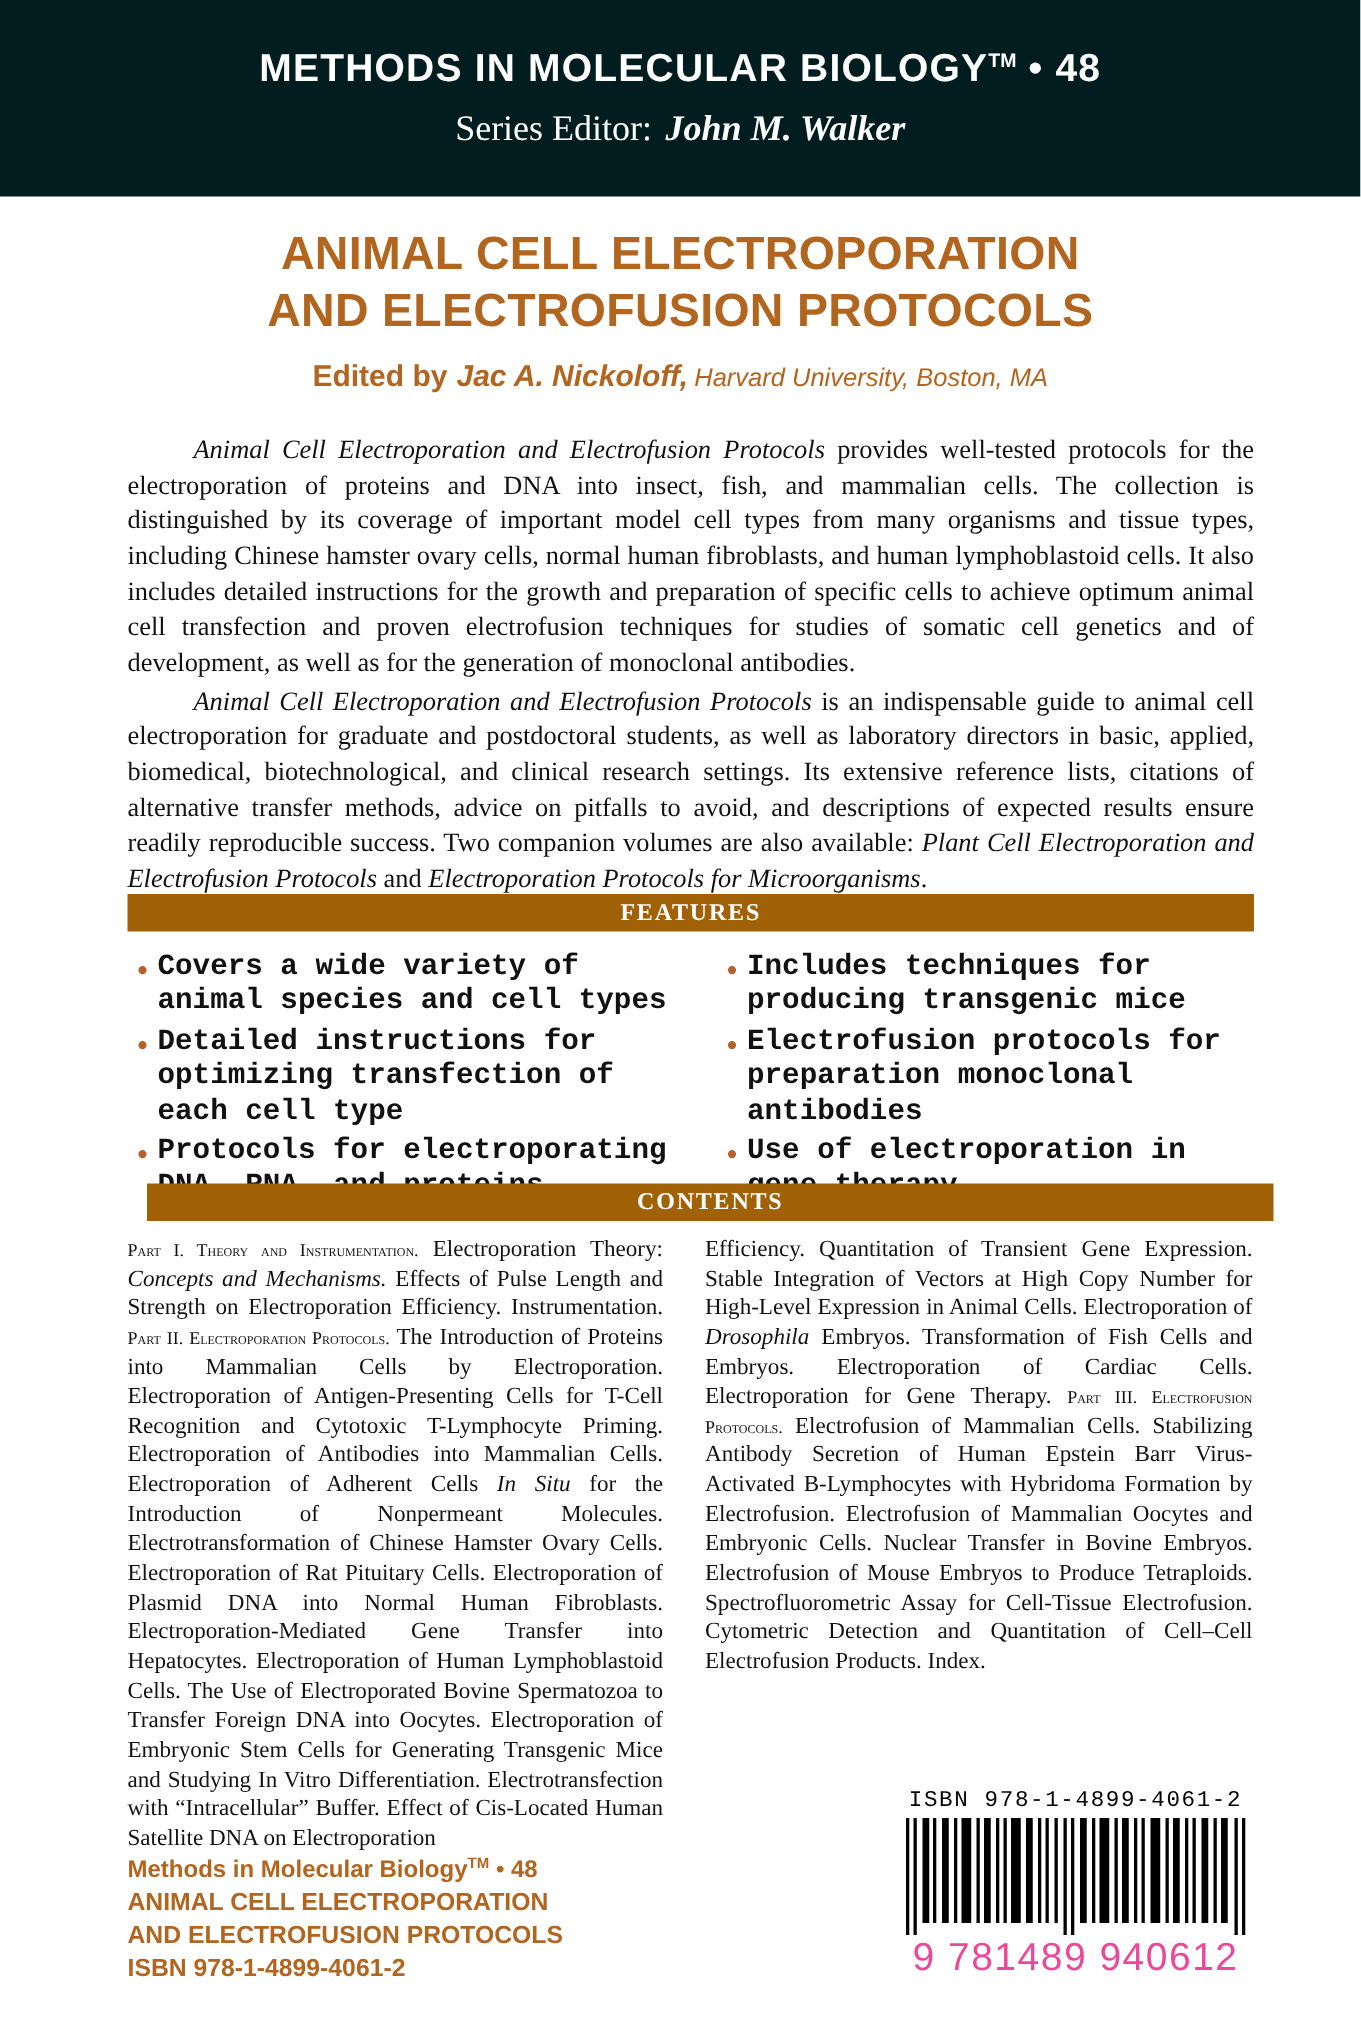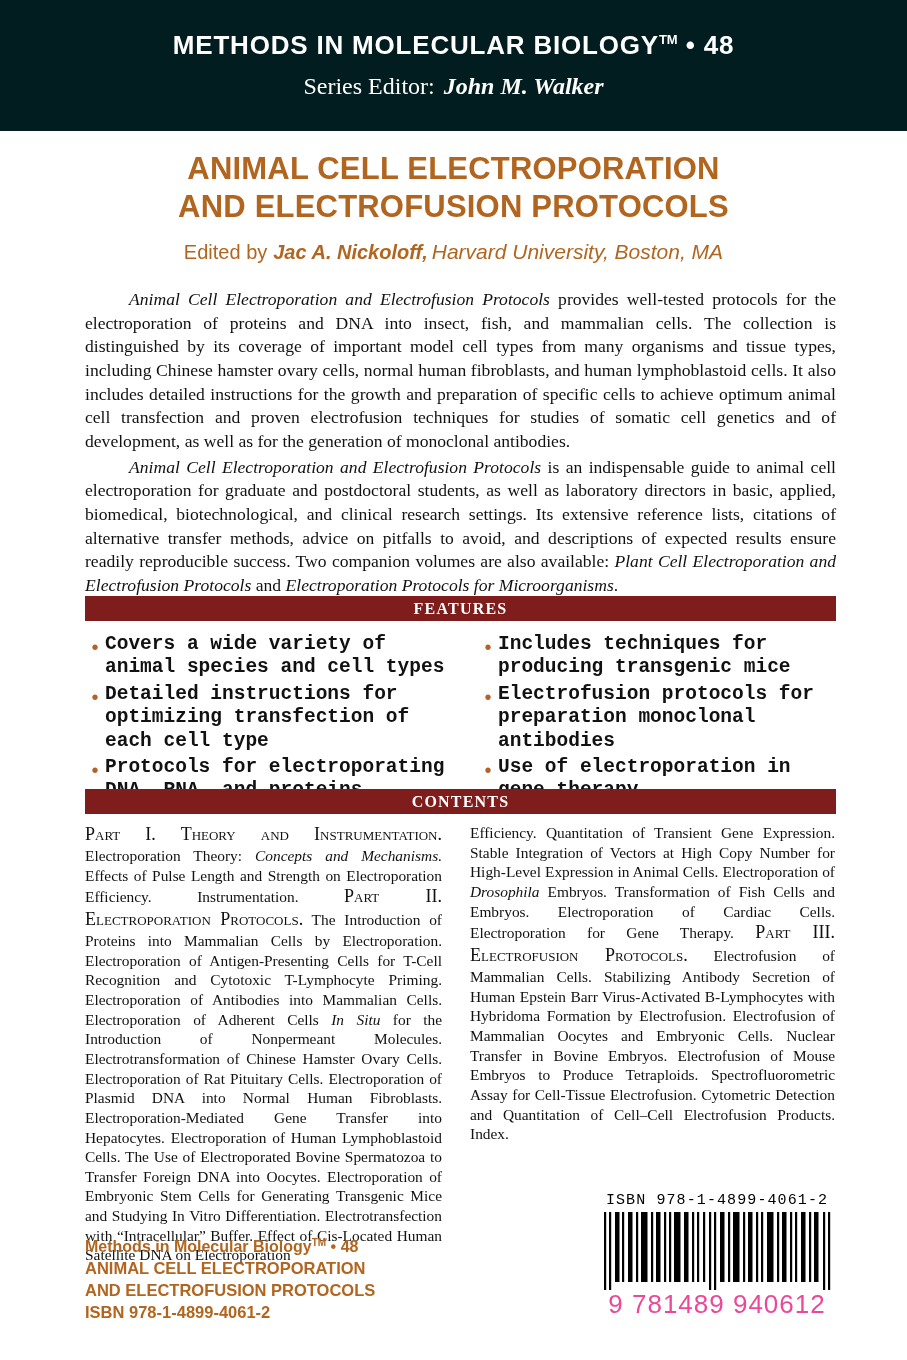--- a/index.html
+++ b/index.html
@@ -80,34 +80,34 @@
     padding: 0 60px;
   }
   .editor-line {
     margin-top: 14px;
     color: #b1651f;
     white-space: nowrap;
     font-size: 20px;
   }
   .editor-line .edby {
     font-family: "Liberation Sans", sans-serif;
-    font-weight: normal;
+    font-weight: bold;
     font-size: 20px;
   }
   .editor-line .editor-name {
     font-family: "Liberation Sans", sans-serif;
     font-weight: bold;
     font-style: italic;
     font-size: 20px;
     margin-left: 6px;
   }
   .editor-line .editor-aff {
     font-family: "Liberation Sans", sans-serif;
     font-style: italic;
-    font-size: 21px;
+    font-size: 17px;
     margin-left: 4px;
   }
 
   
   .description {
     position: absolute;
     left: 85px;
     top: 288px;
     width: 751px;
     color: #111111;
@@ -122,33 +122,33 @@
   }
   .description p + p { margin-top: 2px; }
   .description i { font-style: italic; }
 
   
   .section-bar {
     position: absolute;
     left: 85px;
     width: 751px;
     height: 25px;
-    background: #7f1d1d;
+    background: #a16207;
     color: #ffffff;
     font-family: "Liberation Serif", serif;
     font-weight: bold;
     font-size: 16px;
     letter-spacing: 1.2px;
     display: flex;
     align-items: center;
     justify-content: center;
     box-sizing: border-box;
   }
   #features-bar { top: 596px; }
-  #contents-bar { top: 789px; }
+  #contents-bar { top: 789px; margin-left: 13px; }
 
   
   .features-cols {
     position: absolute;
     left: 85px;
     top: 633px;
     width: 751px;
     display: flex;
     gap: 0px;
   }
@@ -191,21 +191,21 @@
     font-family: "Liberation Serif", serif;
     font-size: 15.4px;
     line-height: 1.275;
     text-align: justify;
   }
   .cont-col.left { padding-right: 18px; }
   .cont-col.right { padding-left: 10px; }
   .cont-col i { font-style: italic; }
   .sc {
     font-variant: small-caps;
-    font-size: 18px;
+    font-size: 12px;
   }
 
   
   .footer-text {
     position: absolute;
     left: 85px;
     top: 1236px;
     width: 420px;
     color: #b1651f;
     font-family: "Liberation Sans", sans-serif;

